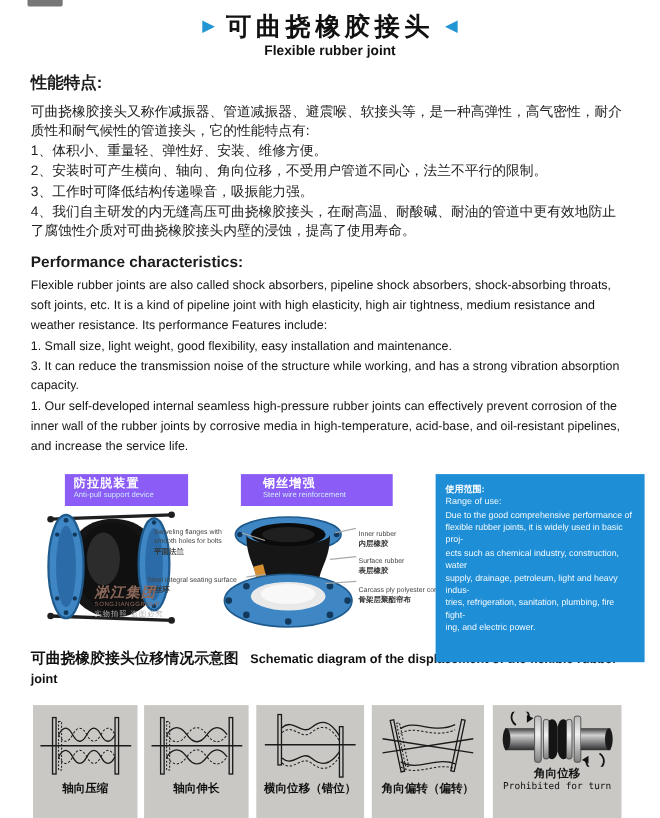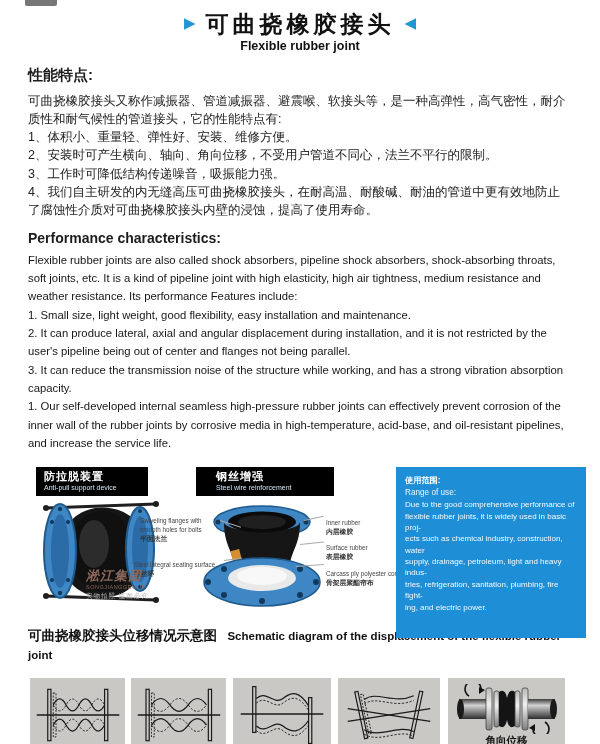--- a/index.html
+++ b/index.html
@@ -16,21 +16,21 @@
   .subtitle{text-align:center;font-size:12.5px;font-weight:bold;margin-top:3px;color:#111;}
   
   .h-zh{font-size:15px;font-weight:bold;margin:13px 0 7px;}
   .p-zh{font-size:12.5px;line-height:1.45;color:#222;margin:0;}
   .list-zh div{font-size:12.5px;line-height:1.45;color:#222;}
   .h-en{font-size:14px;font-weight:bold;margin:11px 0 5px;}
   .p-en{font-size:11.3px;line-height:1.62;color:#161616;margin:0;}
   .list-en div{font-size:11.3px;line-height:1.62;color:#161616;}
   
   .gallery{position:relative;height:154px;margin:10px 28px 0;}
-  .badge{position:absolute;top:5px;background:#000000;color:#fff;padding:3px 8px 4px;}
+  .badge{position:absolute;top:5px;background:#8b5cf6;color:#fff;padding:3px 8px 4px;margin-left:23px;}
   .badge .bz{font-size:11px;font-weight:bold;letter-spacing:1px;line-height:1.25;}
   .badge .be{font-size:7px;color:#cfe6f8;line-height:1.2;}
   .badge-left{left:8px;width:96px;}
   .badge-right{left:168px;width:110px;padding-left:20px;}
   .photo-left{position:absolute;left:0;top:28px;width:152px;height:124px;}
   .photo-right{position:absolute;left:166px;top:30px;width:136px;height:122px;}
   .lbl{position:absolute;font-size:6.3px;color:#444;line-height:1.5;white-space:pre-line;}
   .lbl .zh{font-size:6.8px;color:#333;font-weight:bold;}
   .leader{position:absolute;height:1px;background:#a9a9a9;transform-origin:left center;}
   .rangebox{position:absolute;left:368px;top:5px;width:190px;height:171px;background:#1e8ed6;color:#fff;padding:8px 9px;box-sizing:border-box;}
@@ -93,21 +93,20 @@
     <div>1、体积小、重量轻、弹性好、安装、维修方便。</div>
     <div>2、安装时可产生横向、轴向、角向位移，不受用户管道不同心，法兰不平行的限制。</div>
     <div>3、工作时可降低结构传递噪音，吸振能力强。</div>
     <div>4、我们自主研发的内无缝高压可曲挠橡胶接头，在耐高温、耐酸碱、耐油的管道中更有效地防止了腐蚀性介质对可曲挠橡胶接头内壁的浸蚀，提高了使用寿命。</div>
   </div>
 
   <div class="h-en">Performance characteristics:</div>
   <p class="p-en">Flexible rubber joints are also called shock absorbers, pipeline shock absorbers, shock-absorbing throats, soft joints, etc. It is a kind of pipeline joint with high elasticity, high air tightness, medium resistance and weather resistance. Its performance Features include:</p>
   <div class="list-en">
     <div>1. Small size, light weight, good flexibility, easy installation and maintenance.</div>
-    <div>2. It can produce lateral, axial and angular displacement during installation, and it is not restricted by the user's pipeline being out of center and flanges not being parallel.</div>
     <div>3. It can reduce the transmission noise of the structure while working, and has a strong vibration absorption capacity.</div>
     <div>1. Our self-developed internal seamless high-pressure rubber joints can effectively prevent corrosion of the inner wall of the rubber joints by corrosive media in high-temperature, acid-base, and oil-resistant pipelines, and increase the service life.</div>
   </div>
 </div>
 
 <div class="gallery">
   <div class="badge badge-left">
     <div class="bz">防拉脱装置</div>
     <div class="be">Anti-pull support device</div>
   </div>

